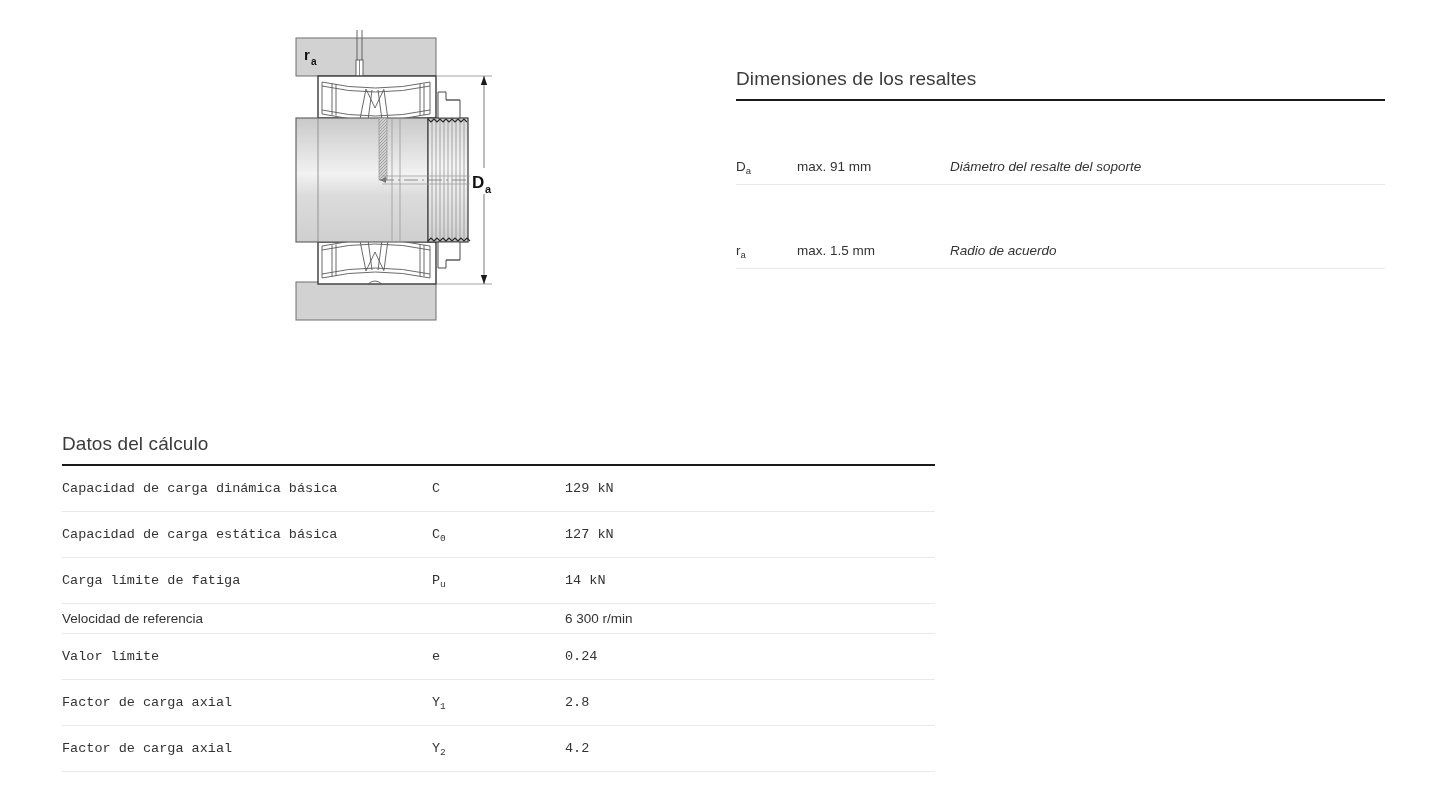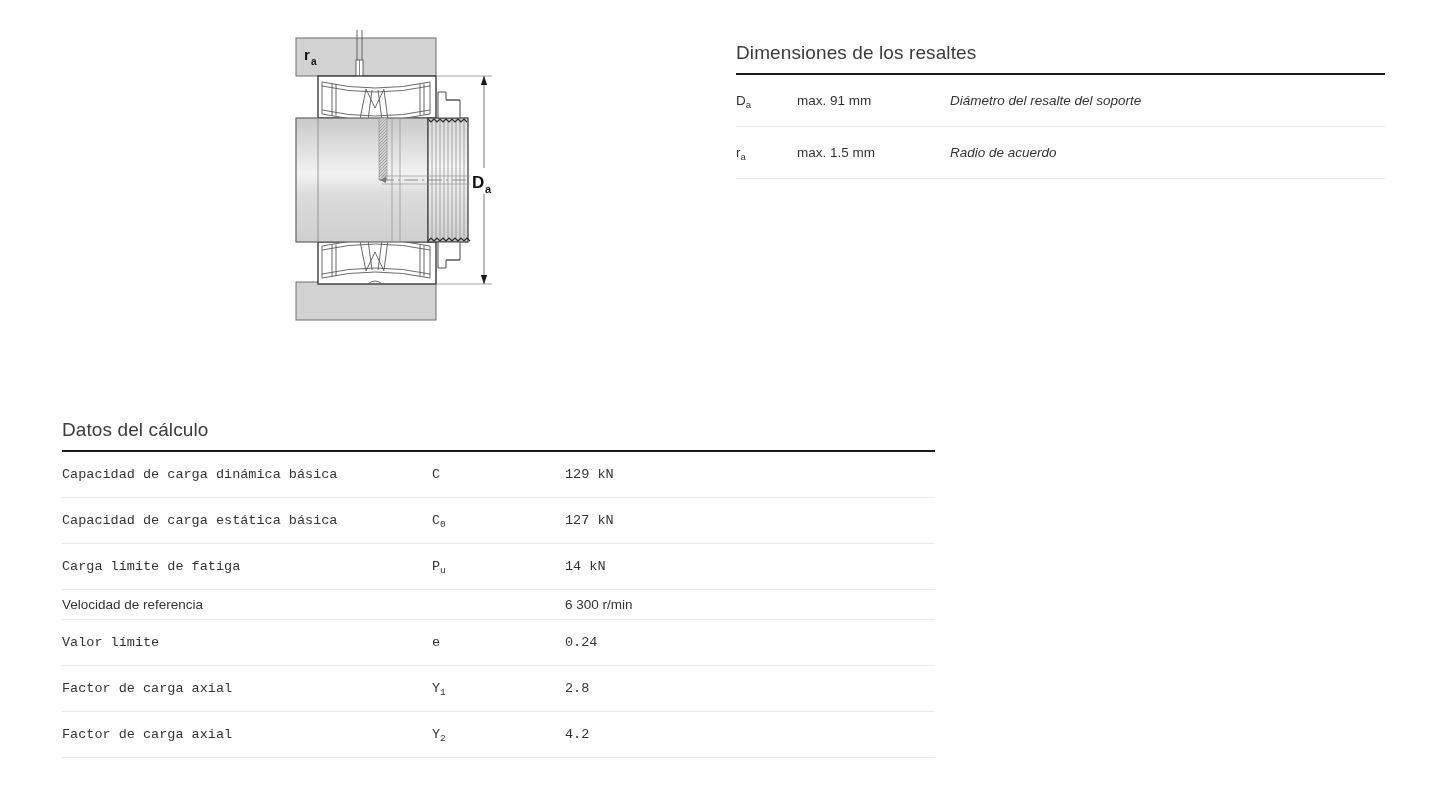--- a/index.html
+++ b/index.html
@@ -21,20 +21,21 @@
   }
   .drawing svg { display:block; }
 
   
   .section-title {
     font-size: 19px;
     font-weight: 400;
     color: #3b3b3b;
     letter-spacing: 0.1px;
     white-space: nowrap;
+    margin-top: 26px;
   }
 
   
   .spec-table { position: absolute; }
   .spec-table .rule-top {
     border-bottom: 2.5px solid #1a1a1a;
     width: 100%;
     margin-top: 9px;
   }
   .spec-row {
@@ -45,26 +46,26 @@
     color: #333;
     white-space: nowrap;
   }
   .spec-row .c-sym  { flex: 0 0 auto; }
   .spec-row .c-val  { flex: 0 0 auto; }
   .spec-row .c-desc { flex: 1 1 auto; font-style: italic; }
   sub { font-size: 9.5px; vertical-align: baseline; position: relative; top: 3px; }
 
   
   #resaltes-table { left: 736px; top: 42px; width: 649px; }
-  #resaltes-table .spec-row { height: 52px; }
+  #resaltes-table .spec-row { height: 36px; margin-top: 48px; }
   #resaltes-table .c-sym  { width: 61px; }
   #resaltes-table .c-val  { width: 153px; }
 
   
-  #calculo-table { left: 62px; top: 419px; width: 873px; }
+  #calculo-table { left: 62px; top: 407px; width: 873px; }
   #calculo-table .c-name { width: 370px; flex: 0 0 auto; }
   #calculo-table .c-sym  { width: 133px; }
   .h46 { height: 46px; font-family: Liberation Mono, monospace; }
   .h30 { height: 30px; }
 </style>
 </head>
 <body>
 
 <div class="page">
 

